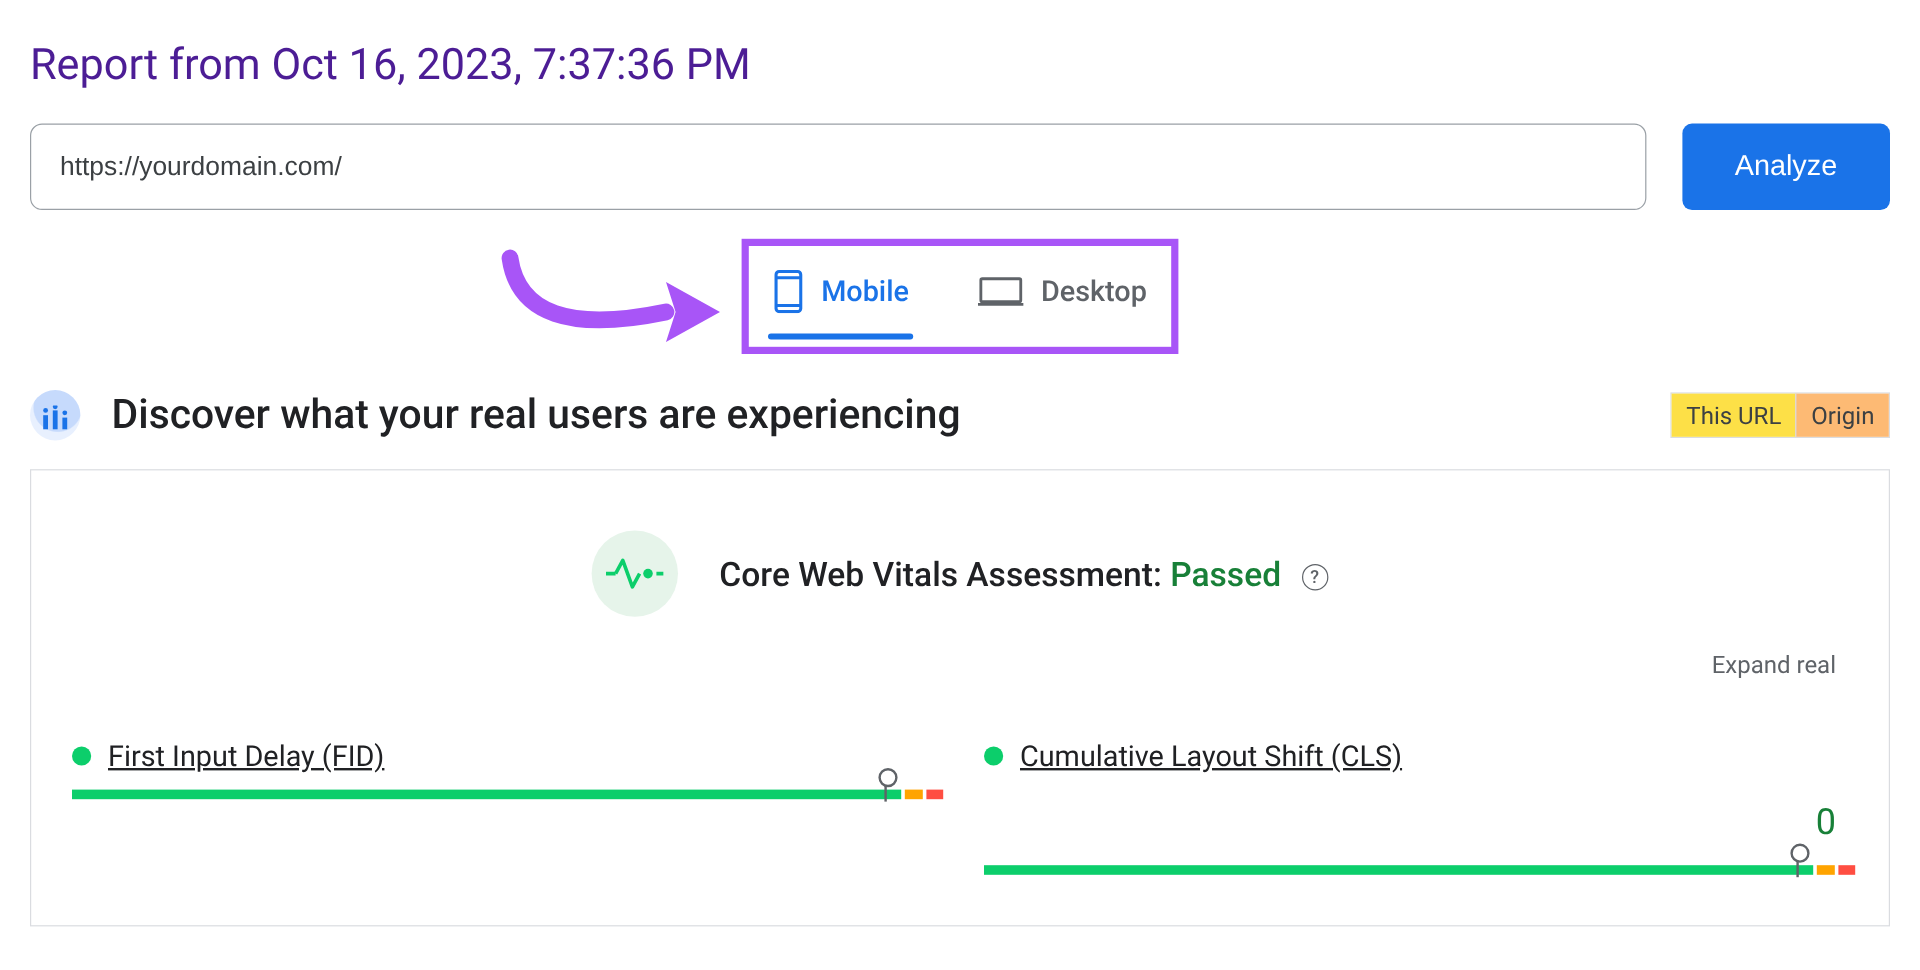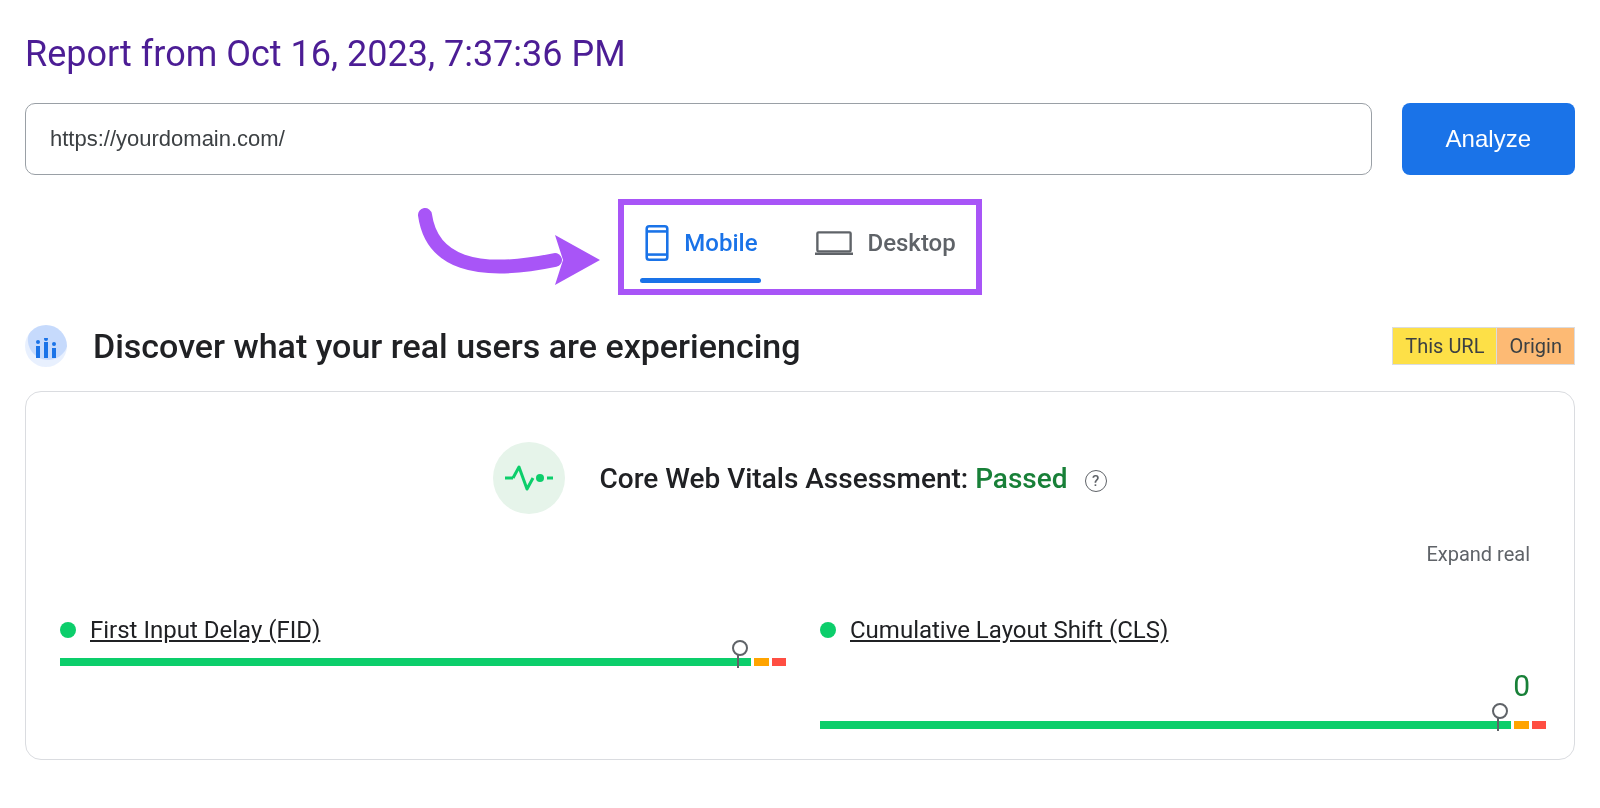--- a/index.html
+++ b/index.html
@@ -110,22 +110,22 @@
     padding: 6px 12px;
     font-size: 20px;
     color: #3c4043;
     cursor: pointer;
     background: #fdba74;
   }
   .toggle-btn.active { background: #fde047; }
   .toggle-btn + .toggle-btn { border-left: 1px solid #dadce0; }
   .card {
     border: 1px solid #dadce0;
-    border-radius: 16px;
-    padding: 50px 34px 28px 34px;
+    border-radius: 0;
+    padding: 50px 34px 40px 34px;
   }
   .assessment-row {
     display: flex;
     justify-content: center;
     align-items: center;
     gap: 34px;
   }
   .vitals-badge {
     width: 72px; height: 72px;
     border-radius: 50%;

